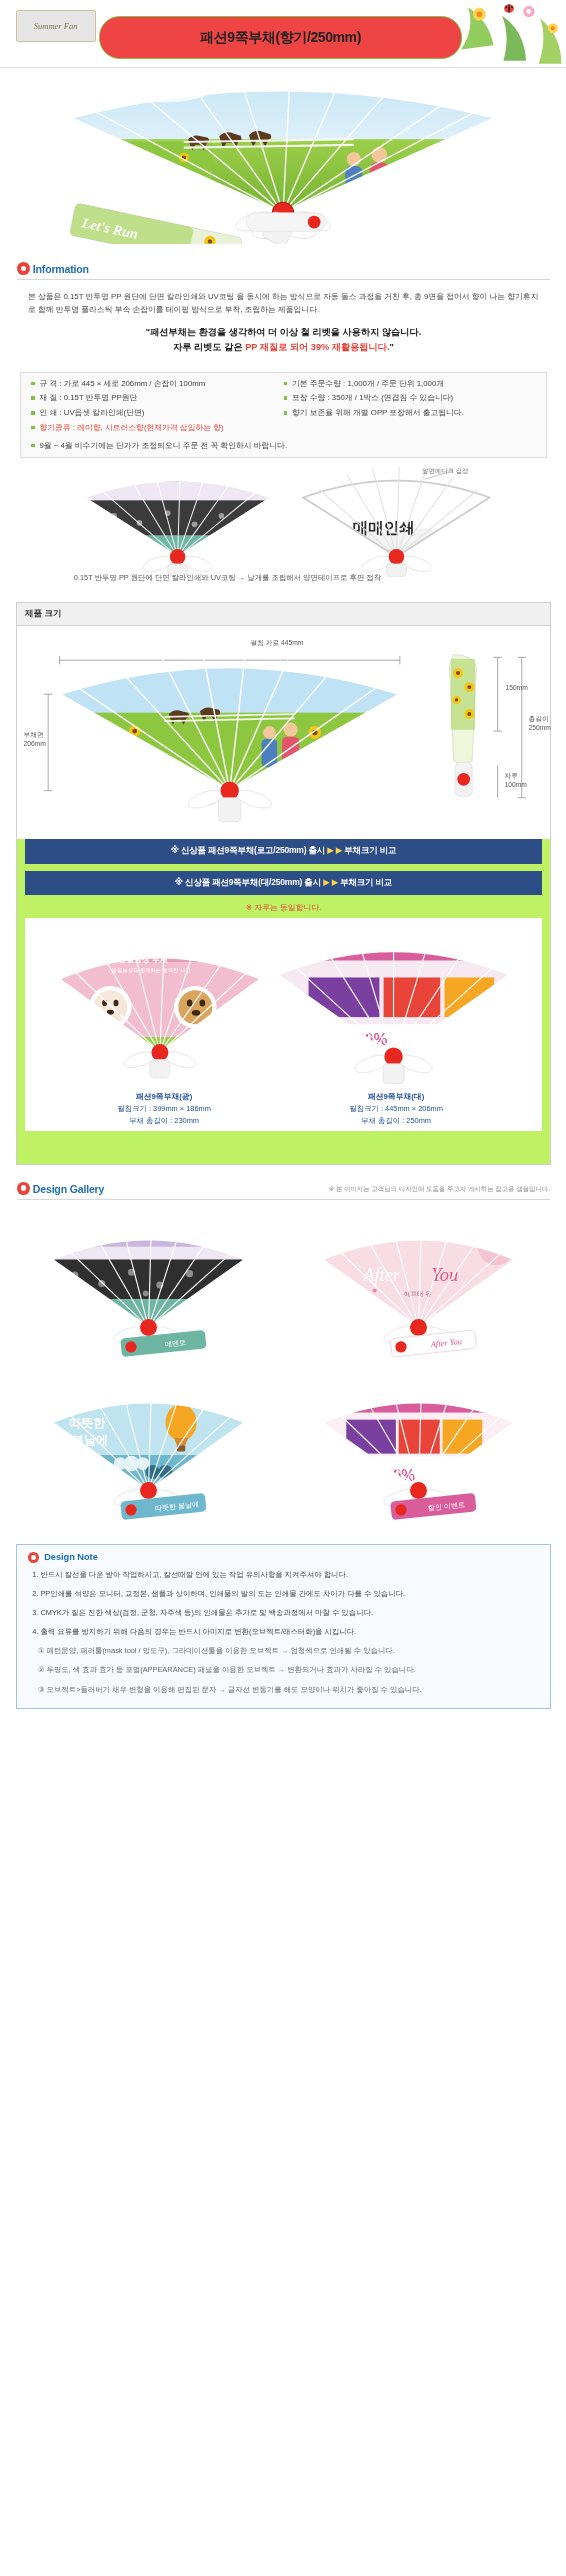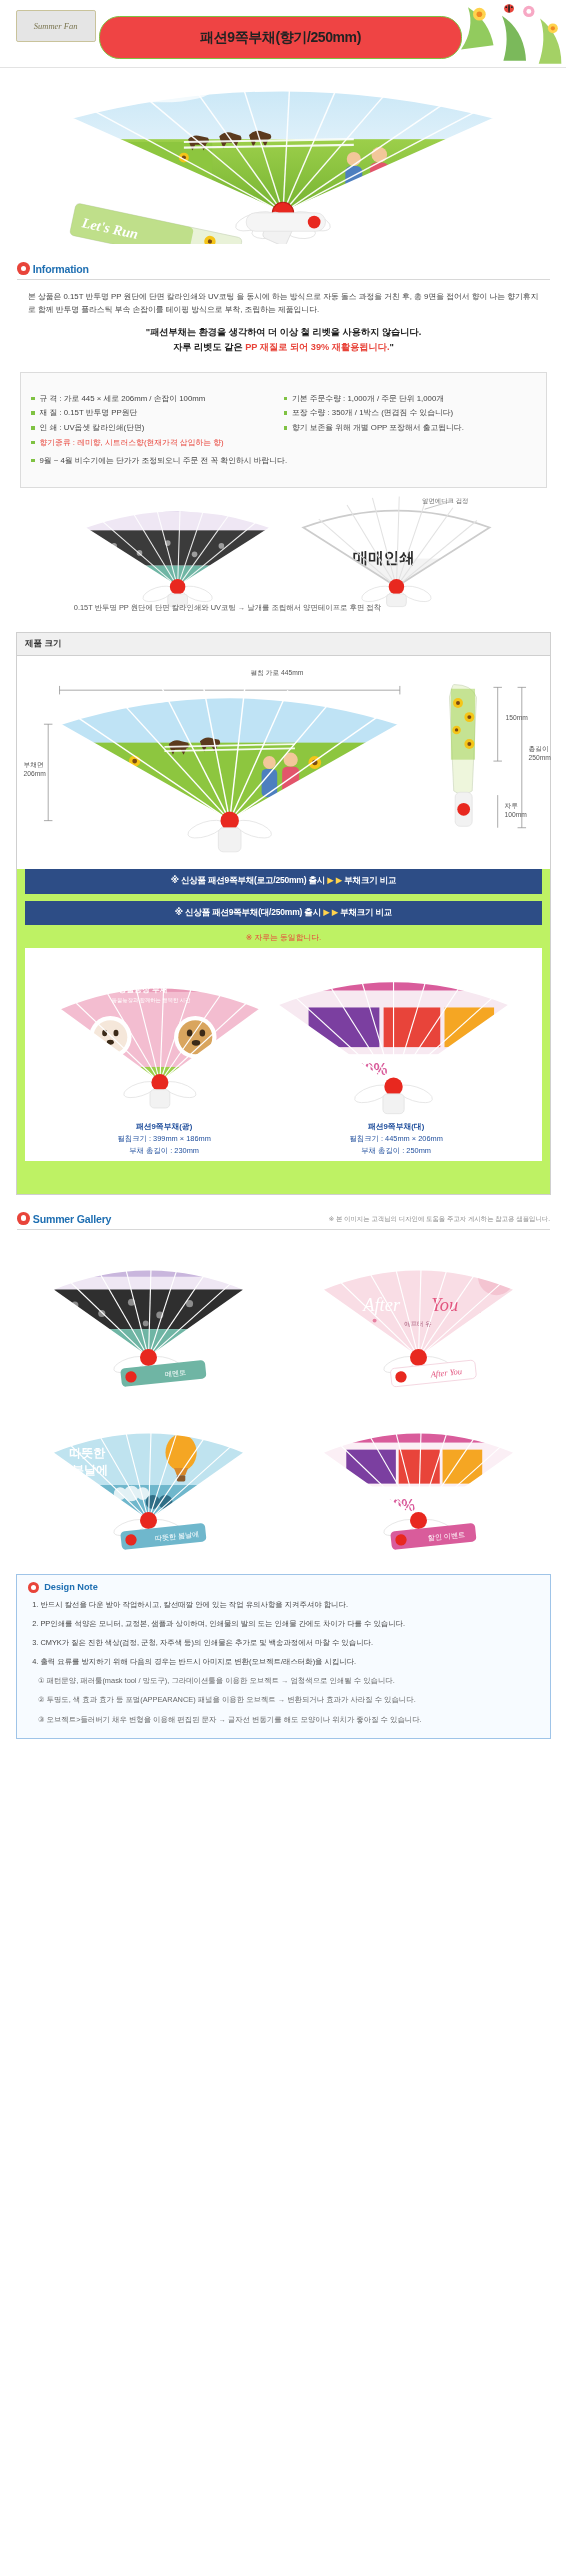--- a/index.html
+++ b/index.html
@@ -25,21 +25,21 @@
   .sec-head{display:flex;align-items:flex-end;gap:3px;padding:0 0 0 17px;margin-top:17px;}
   .sec-head .bullet-ico{width:12.8px;height:12.8px;border-radius:50%;background:#e8443a;position:relative;flex:0 0 auto;}
   .sec-head .bullet-ico:after{content:"";position:absolute;left:3.5px;top:3.5px;width:5.7px;height:5.7px;border-radius:50%;background:#fff;}
   .sec-head h2{margin:0;font-size:10.6px;color:#1f6fb2;font-weight:bold;letter-spacing:-0.2px;}
   .sec-rule{margin:4.3px 17px 0 17px;height:0.7px;background:#d8d8d8;}
 
   
   .info-body{padding:10px 28px 2.8px 28px;font-size:7.8px;line-height:1.7;color:#444;}
   .info-emph{margin:8.5px 0 7px 0;text-align:center;font-size:9.2px;font-weight:bold;color:#1a1a1a;line-height:1.7;}
   .info-emph .pp{color:#e8443a;}
-  .spec-box{margin:5.7px 20px 0 20px;border:0.7px solid #dcdcdc;background:#fafafa;padding:19px 10px;font-size:7.8px;line-height:1.9;}
+  .spec-box{margin:5.7px 20px 0 20px;border:0.7px solid #dcdcdc;background:#fafafa;padding:4px 10px;font-size:7.8px;line-height:1.9;}
   .spec-row{display:flex;}
   .spec-col{flex:1;}
   .spec-li{position:relative;padding-left:8.5px;color:#444;}
   .spec-li:before{content:"";position:absolute;left:0;top:5px;width:3.5px;height:3.5px;background:#7fc242;}
   .red{color:#e8443a;}
   .spec-note{margin-top:2.8px;}
 
   
   .mini-compare{position:relative;width:567px;height:135px;}
   .mini-cap{position:absolute;left:0;top:115px;width:455px;text-align:center;font-size:7.4px;color:#555;}
@@ -579,21 +579,21 @@
         <span>펼침크기 : 445mm × 206mm</span><br>
         <span>부채 총길이 : 250mm</span>
       </div>
     </div>
     <div style="height:33px"></div>
   </div>
 
   <div style="position:relative;margin-top:17px;">
     <div class="sec-head">
       <div class="bullet-ico"></div>
-      <h2>Summer Gallery</h2>
+      <h2>Design Gallery</h2>
     </div>
     <div class="gal-note">※ 본 이미지는 고객님의 디자인에 도움을 주고자 게시하는 참고용 샘플입니다.</div>
     <div class="sec-rule"></div>
 
     <div class="gal-grid">
 
       <div class="gal-cell">
         <svg width="269" height="163" viewBox="0 0 380 230">
           <defs>
               <clipPath id="g1">

